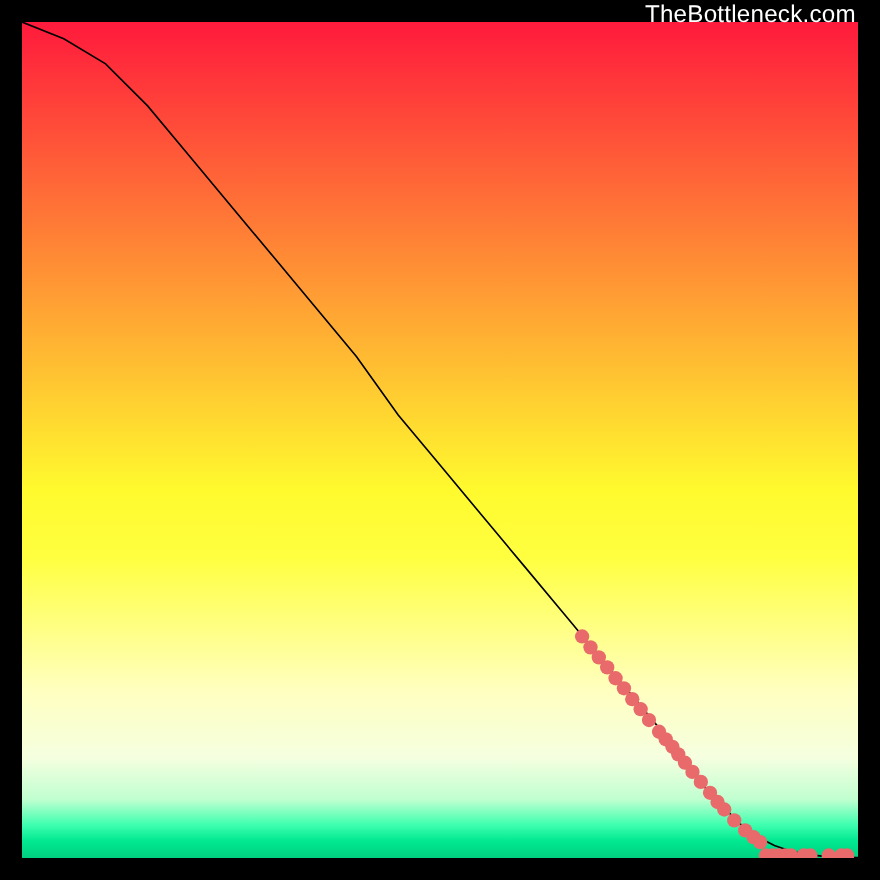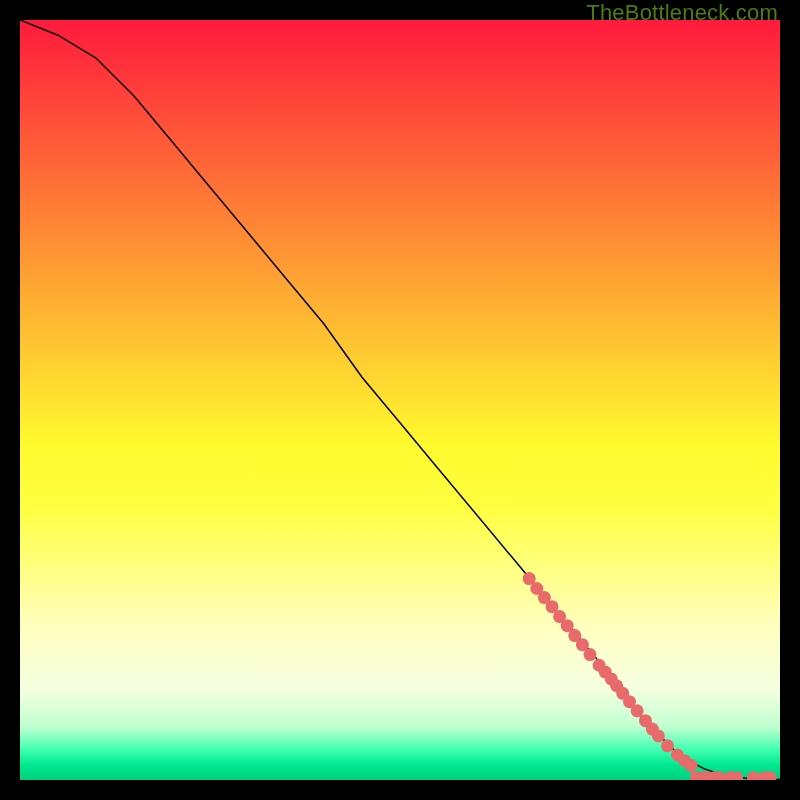--- a/index.html
+++ b/index.html
@@ -33,21 +33,21 @@
       #c0ffd0 93%,
       #40ffb0 96%,
       #00e890 98%,
       #00d080 100%
     );
   }
   .attribution {
     position: absolute;
     right: 22px;
     top: 0px;
-    color: #4d7c0f;
+    color: #ffffff;
     font-size: 22px;
     letter-spacing: 0.2px;
   }
   svg.overlay {
     position: absolute;
     left: 20px;
     top: 20px;
     width: 760px;
     height: 760px;
     pointer-events: none;

